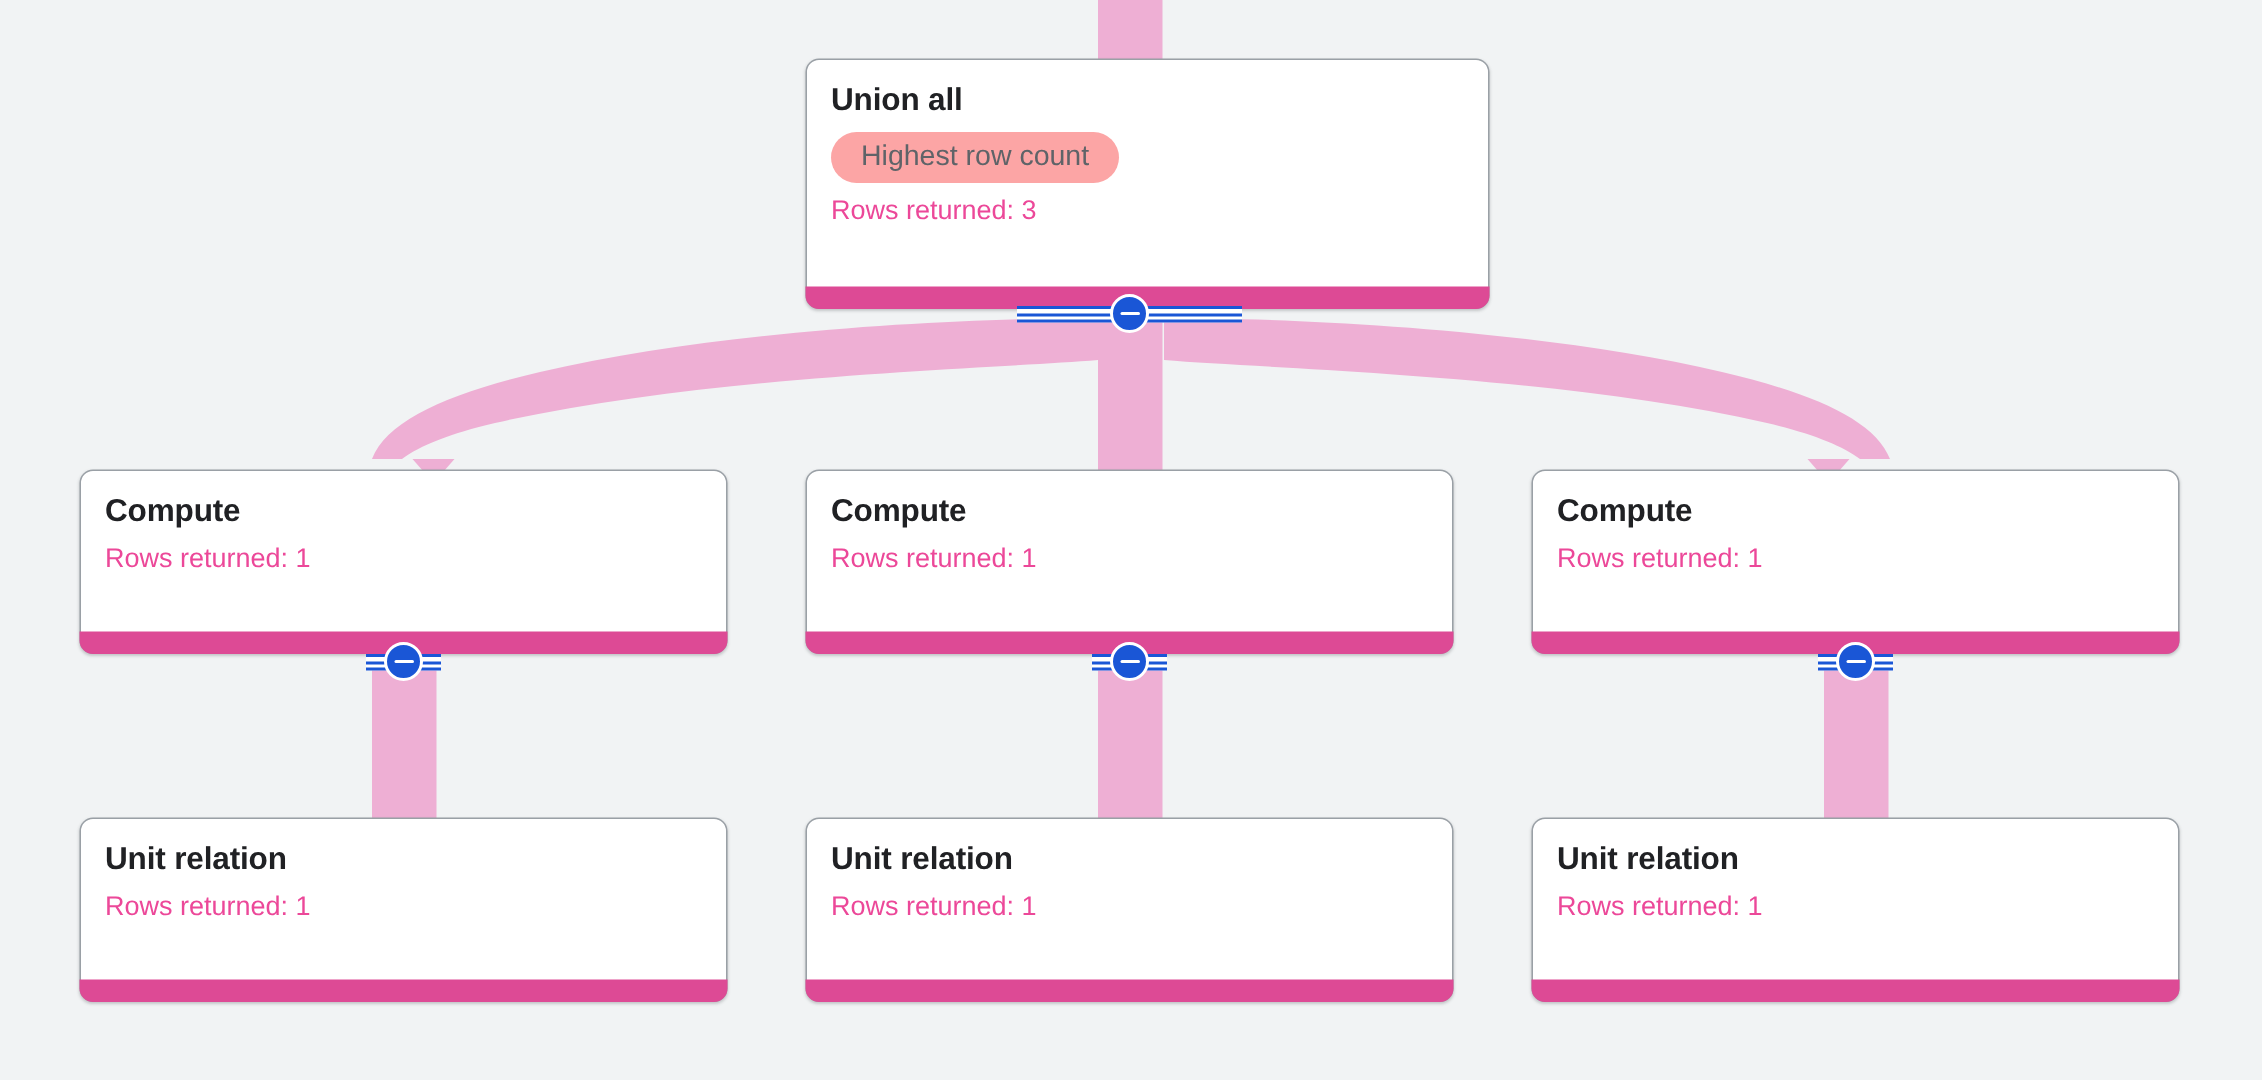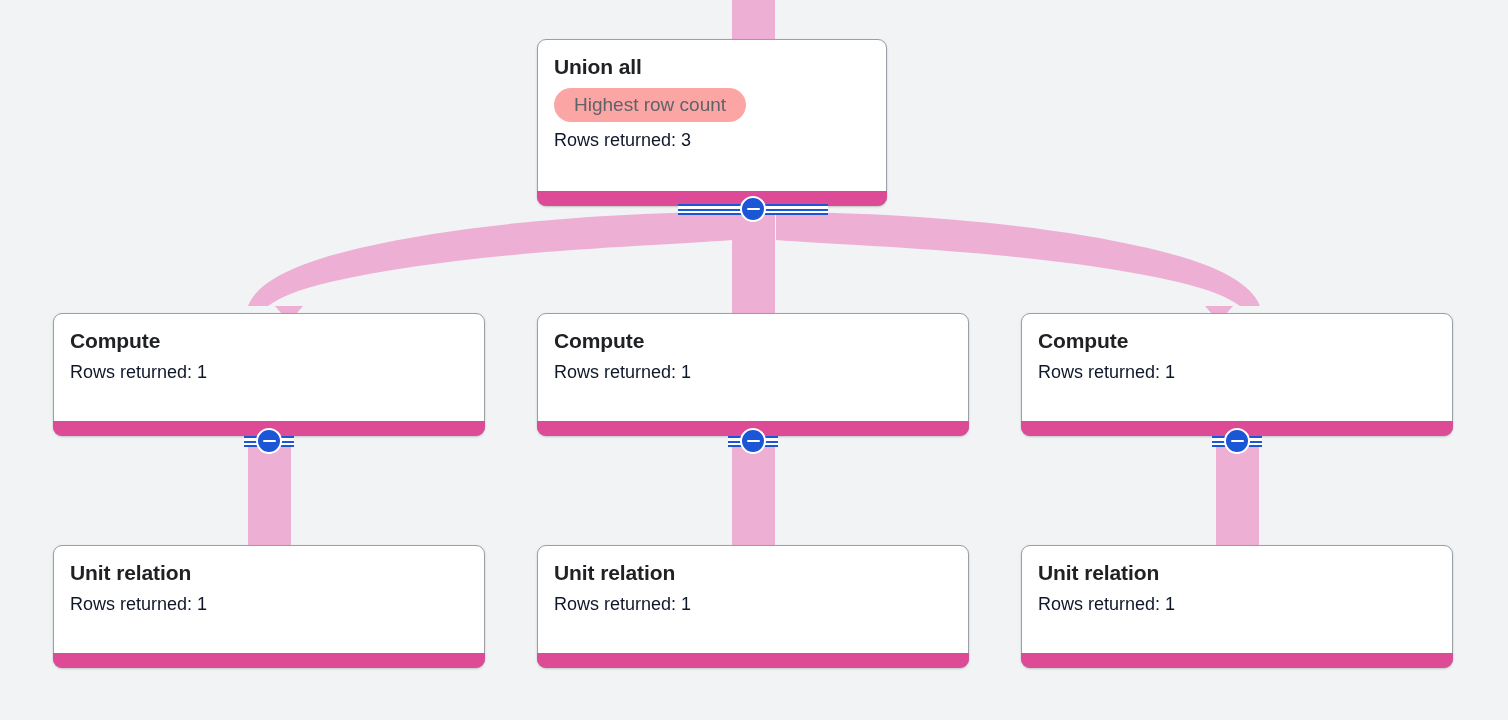--- a/index.html
+++ b/index.html
@@ -43,21 +43,21 @@
     color:#5f6368;
     font-size:19px;
     line-height:22px;
     padding:6px 20px;
     border-radius:18px;
     white-space:nowrap;
   }
   .node-sub{
     font-size:18px;
     line-height:22px;
-    color:#0f172a;
+    color:#ec4899;
     margin-top:7px;
     white-space:nowrap;
   }
   .node-bar{
     position:absolute;
     left:-1px;right:-1px;
     bottom:-1px;
     height:15px;
     background:#dd4a95;
     border-bottom-left-radius:9px;
@@ -134,21 +134,21 @@
              L 1260,306
              C 1250,280 1208,262 1148,248
              C 1028,220 868,212 776,212 Z"></path>
     <path fill="#eeafd4" d="M 1205,306 L 1233,306 L 1219,322 Z"></path>
 
     <rect x="248" y="444" width="43" height="102" fill="#eeafd4"></rect>
     <rect x="732" y="444" width="43" height="102" fill="#eeafd4"></rect>
     <rect x="1216" y="444" width="43" height="102" fill="#eeafd4"></rect>
   </svg>
 
-  <div class="node" style="left:537px;top:39px;width:350px;height:167px;">
+  <div class="node" style="left:537px;top:39px;width:456px;height:167px;">
     <div class="node-inner">
       <div class="node-title">Union all</div>
       <div class="node-chip">Highest row count</div>
       <div class="node-sub">Rows returned: 3</div>
     </div>
     <div class="node-bar"></div>
   </div>
 
   <div class="node" style="left:53px;top:313px;width:432px;height:123px;">
     <div class="node-inner">

